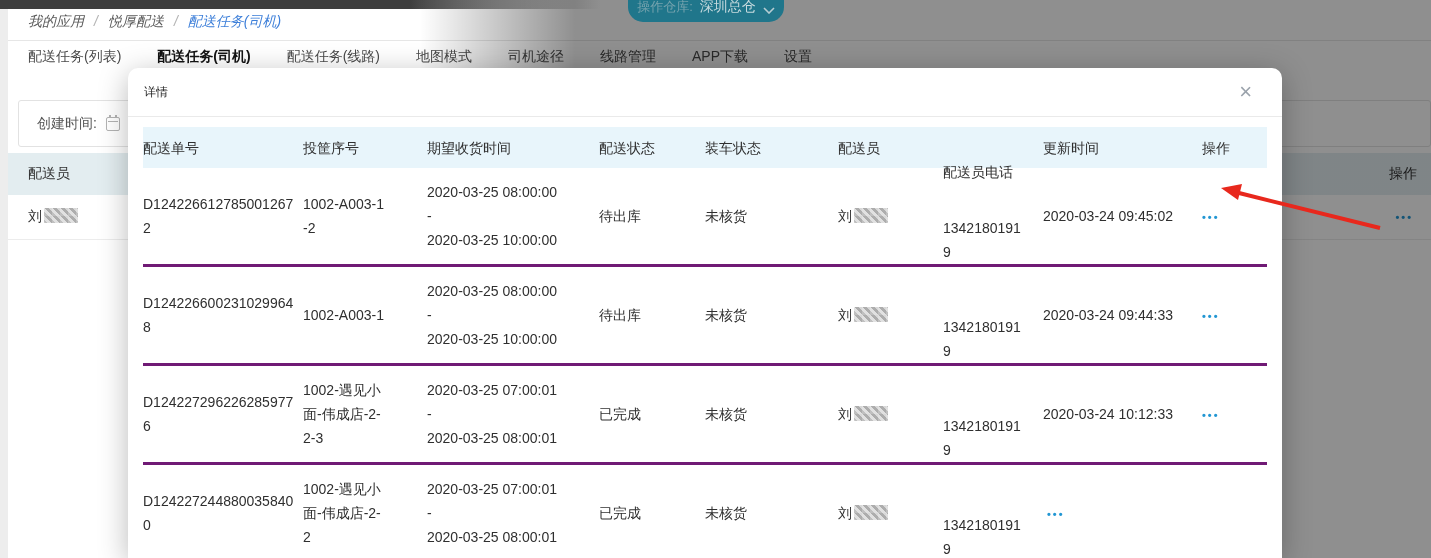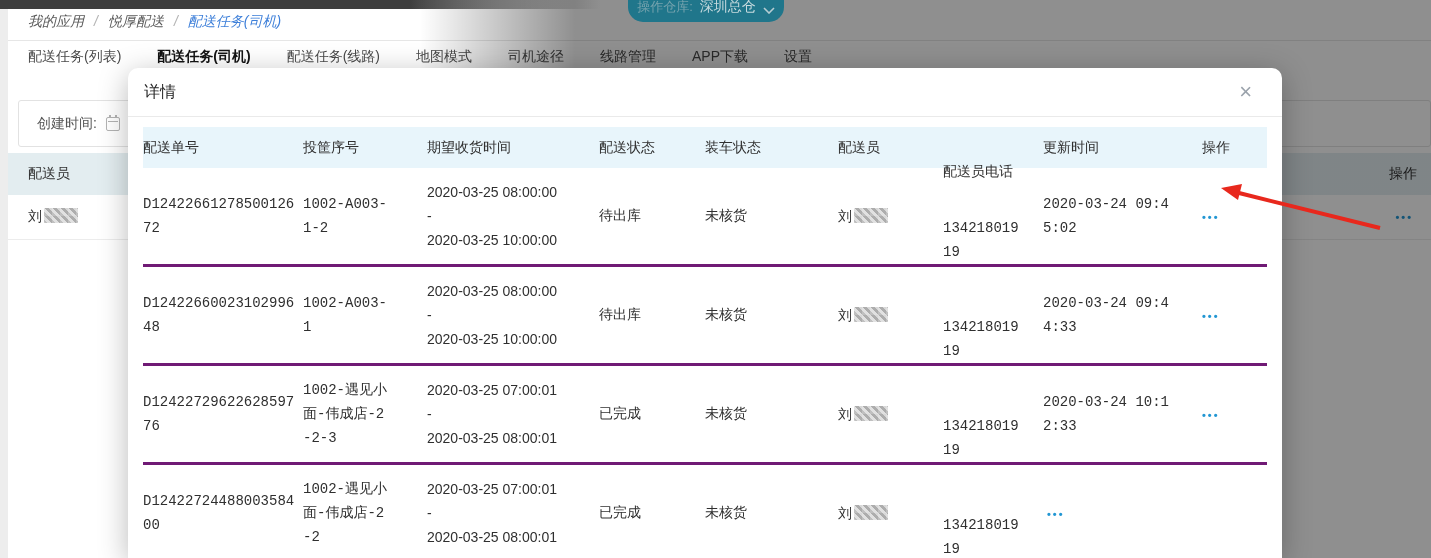--- a/index.html
+++ b/index.html
@@ -61,28 +61,28 @@
     display:flex; align-items:flex-end; justify-content:center; gap:7px; padding-bottom:6px; }
   .pill .plabel { color:#76a3ae; font-size:13px; }
   .pill .pvalue { color:#c6dade; font-size:14px; }
   .pill svg { margin-bottom:2px; }
 
   
   .modal { position:absolute; left:128px; top:68px; width:1154px; height:490px; z-index:10;
     background:#fff; border-radius:10px 10px 0 0; box-shadow:0 6px 30px rgba(0,0,0,0.28); }
   .modal-head { height:49px; display:flex; align-items:center; padding:0 16px;
     border-bottom:1px solid #eaeaea; }
-  .modal-title { font-size:16px; color:#262626; }
+  .modal-title { font-size:12px; color:#262626; }
   .close { margin-left:auto; margin-right:14px; font-size:22px; color:#9aa2ab; line-height:1; cursor:pointer; }
 
   .dtable { margin:10px 15px 0 15px; color:#2f2f2f; }
   .thead-row { display:flex; align-items:center; background:#e8f5fb; height:41px; }
   .tr { display:flex; align-items:center; min-height:91px; border-bottom:3px solid #701a75; background:#fff; }
   .th,.td { flex:none; line-height:24px; }
-  .inner { word-break:break-all;font-family:Liberation Mono, monospace; }
+  .inner { word-break:break-all; }
   .c1 { width:160px; } .c1 .inner { max-width:152px; }
   .c2 { width:100px; } .c2 .inner { max-width:84px; }
   .c3 { width:190px; padding-left:24px; }
   .c4 { width:100px; padding-left:6px; }
   .c5 { width:145px; padding-left:12px; }
   .c6 { width:105px; }
   .c7 { width:100px;margin-top:48px; } .c7 .inner { max-width:80px; }
   .c8 { width:155px; } .c8 .inner { max-width:130px; }
   .c9 { width:69px; padding-left:4px; }
 

